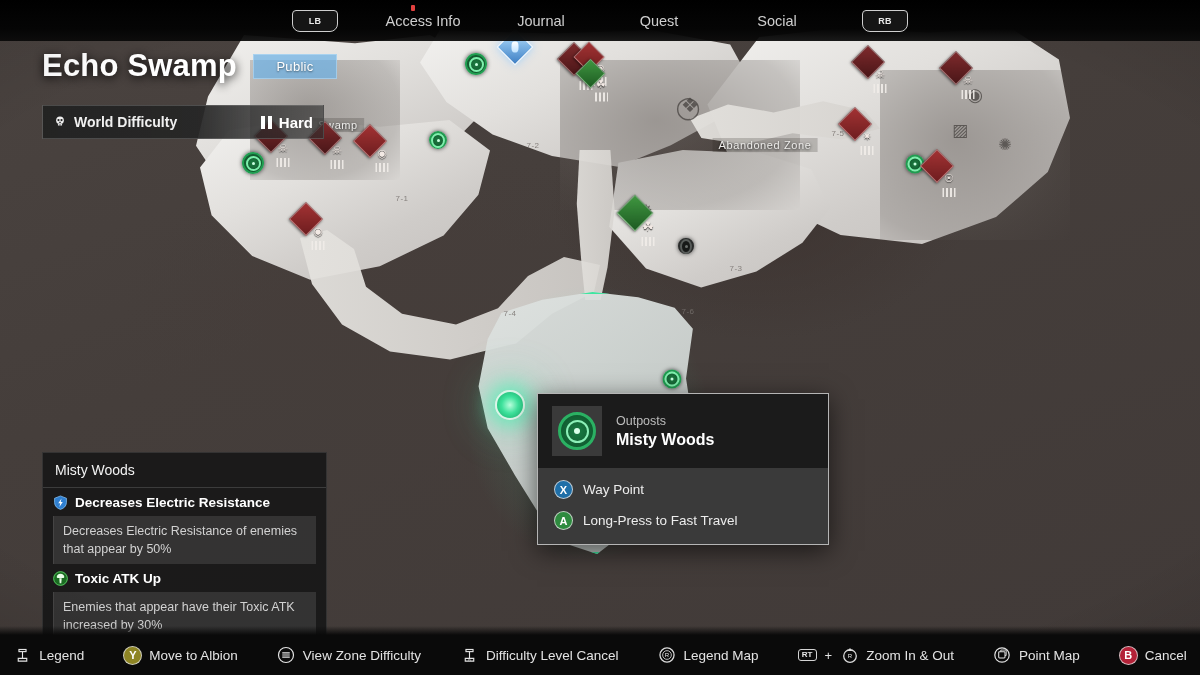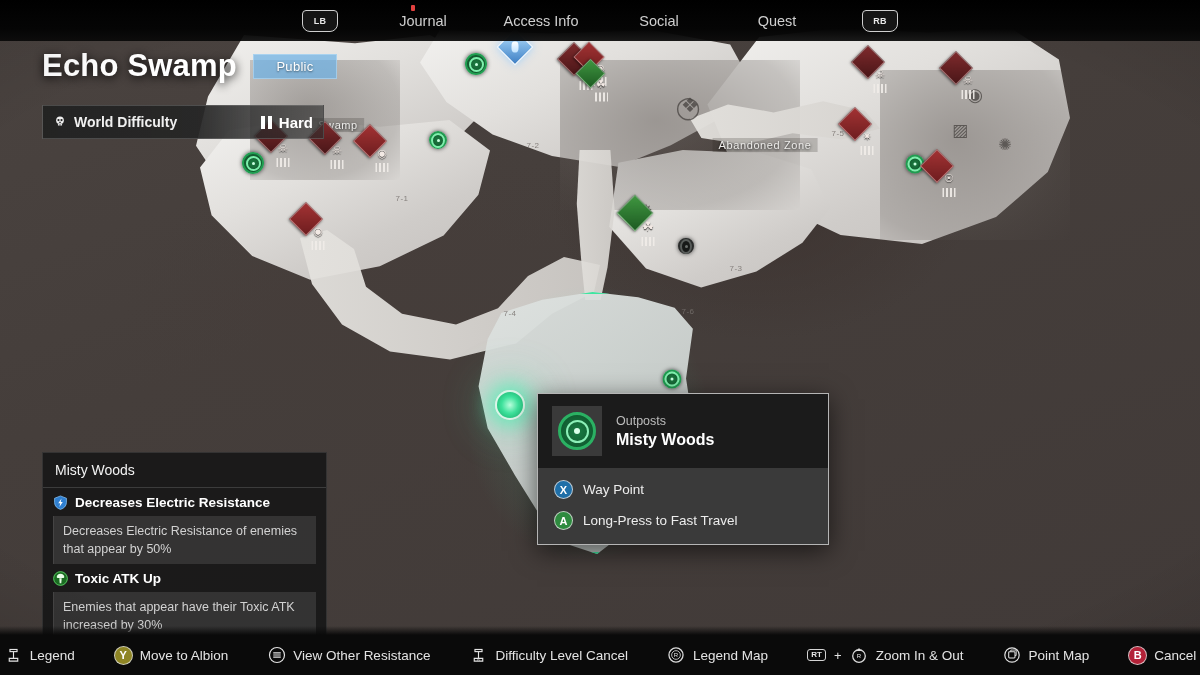--- a/index.html
+++ b/index.html
@@ -138,21 +138,21 @@
 
   
   #top-bar {
     position: absolute; left: 0; top: 0; width: 1200px; height: 41px;
     background: linear-gradient(#000 0%, #050505 70%, rgba(8,8,8,.92) 100%);
     display: flex; align-items: center; justify-content: center; gap: 0;
     z-index: 40;
   }
   .nav-tabs { display: flex; align-items: center; gap: 0; }
   .bumper {
-    width: 36px; height: 22px; display: flex; align-items: center; justify-content: center;
+    width: 46px; height: 22px; display: flex; align-items: center; justify-content: center;
     color: #e8e8e8; font-size: 9px; font-weight: bold; letter-spacing: .3px;
     border: 1.5px solid #cfcfcf; border-radius: 4px 4px 8px 8px;
     background: #151515; margin: 0 26px;
   }
   .nav-tab {
     position: relative; color: #cfcfcf; font-size: 14.5px;
     padding: 6px 0; width: 118px; text-align: center;
   }
   .nav-tab.active { color: #46f0a8; text-shadow: 0 0 8px rgba(70,240,168,.9); }
   .nav-tab.active::after {
@@ -418,24 +418,24 @@
     <div class="marker" style="left:510px;top:405px;">
       <div class="mk-outpost-sel"></div>
     </div>
   </div>
 
   <div class="vignette"></div>
 
   <div id="top-bar">
     <div class="nav-tabs">
       <div class="bumper">LB</div>
+      <div class="nav-tab">Access Info</div>
       <div class="nav-tab">Journal</div>
-      <div class="nav-tab">Access Info</div>
+      <div class="nav-tab">Quest</div>
       <div class="nav-tab">Social</div>
-      <div class="nav-tab">Quest</div>
       <div class="bumper">RB</div>
     </div>
     <div id="nav-notify"></div>
   </div>
 
   <div id="title-wrap">
     <span id="page-title">Echo Swamp</span>
     <span id="public-badge">Public</span>
   </div>
 
@@ -527,21 +527,21 @@
         <span class="hint-label">Move to Albion</span>
       </div>
 
       <div class="hint">
         <span class="hint-icon">
           <svg viewBox="0 0 24 24" width="18" height="18">
             <circle cx="12" cy="12" r="10" fill="none" stroke="#e3e3e3" stroke-width="1.6"></circle>
             <path d="M7 9.2 H17 M7 12 H17 M7 14.8 H17" stroke="#e3e3e3" stroke-width="1.6"></path>
           </svg>
         </span>
-        <span class="hint-label">View Other Resistance</span>
+        <span class="hint-label">View Zone Difficulty</span>
       </div>
 
       <div class="hint">
         <span class="hint-icon">
           <svg viewBox="0 0 24 24" width="17" height="17">
             <rect x="7" y="3.5" width="10" height="3" fill="none" stroke="#e3e3e3" stroke-width="1.6"></rect>
             <path d="M12 6.5 V16" stroke="#e3e3e3" stroke-width="1.6"></path>
             <path d="M6 16 H18 V20 H6 Z" fill="none" stroke="#e3e3e3" stroke-width="1.6"></path>
             <text x="12" y="19.4" font-size="5" fill="#e3e3e3" text-anchor="middle" font-family="Liberation Sans, sans-serif">R</text>
           </svg>

